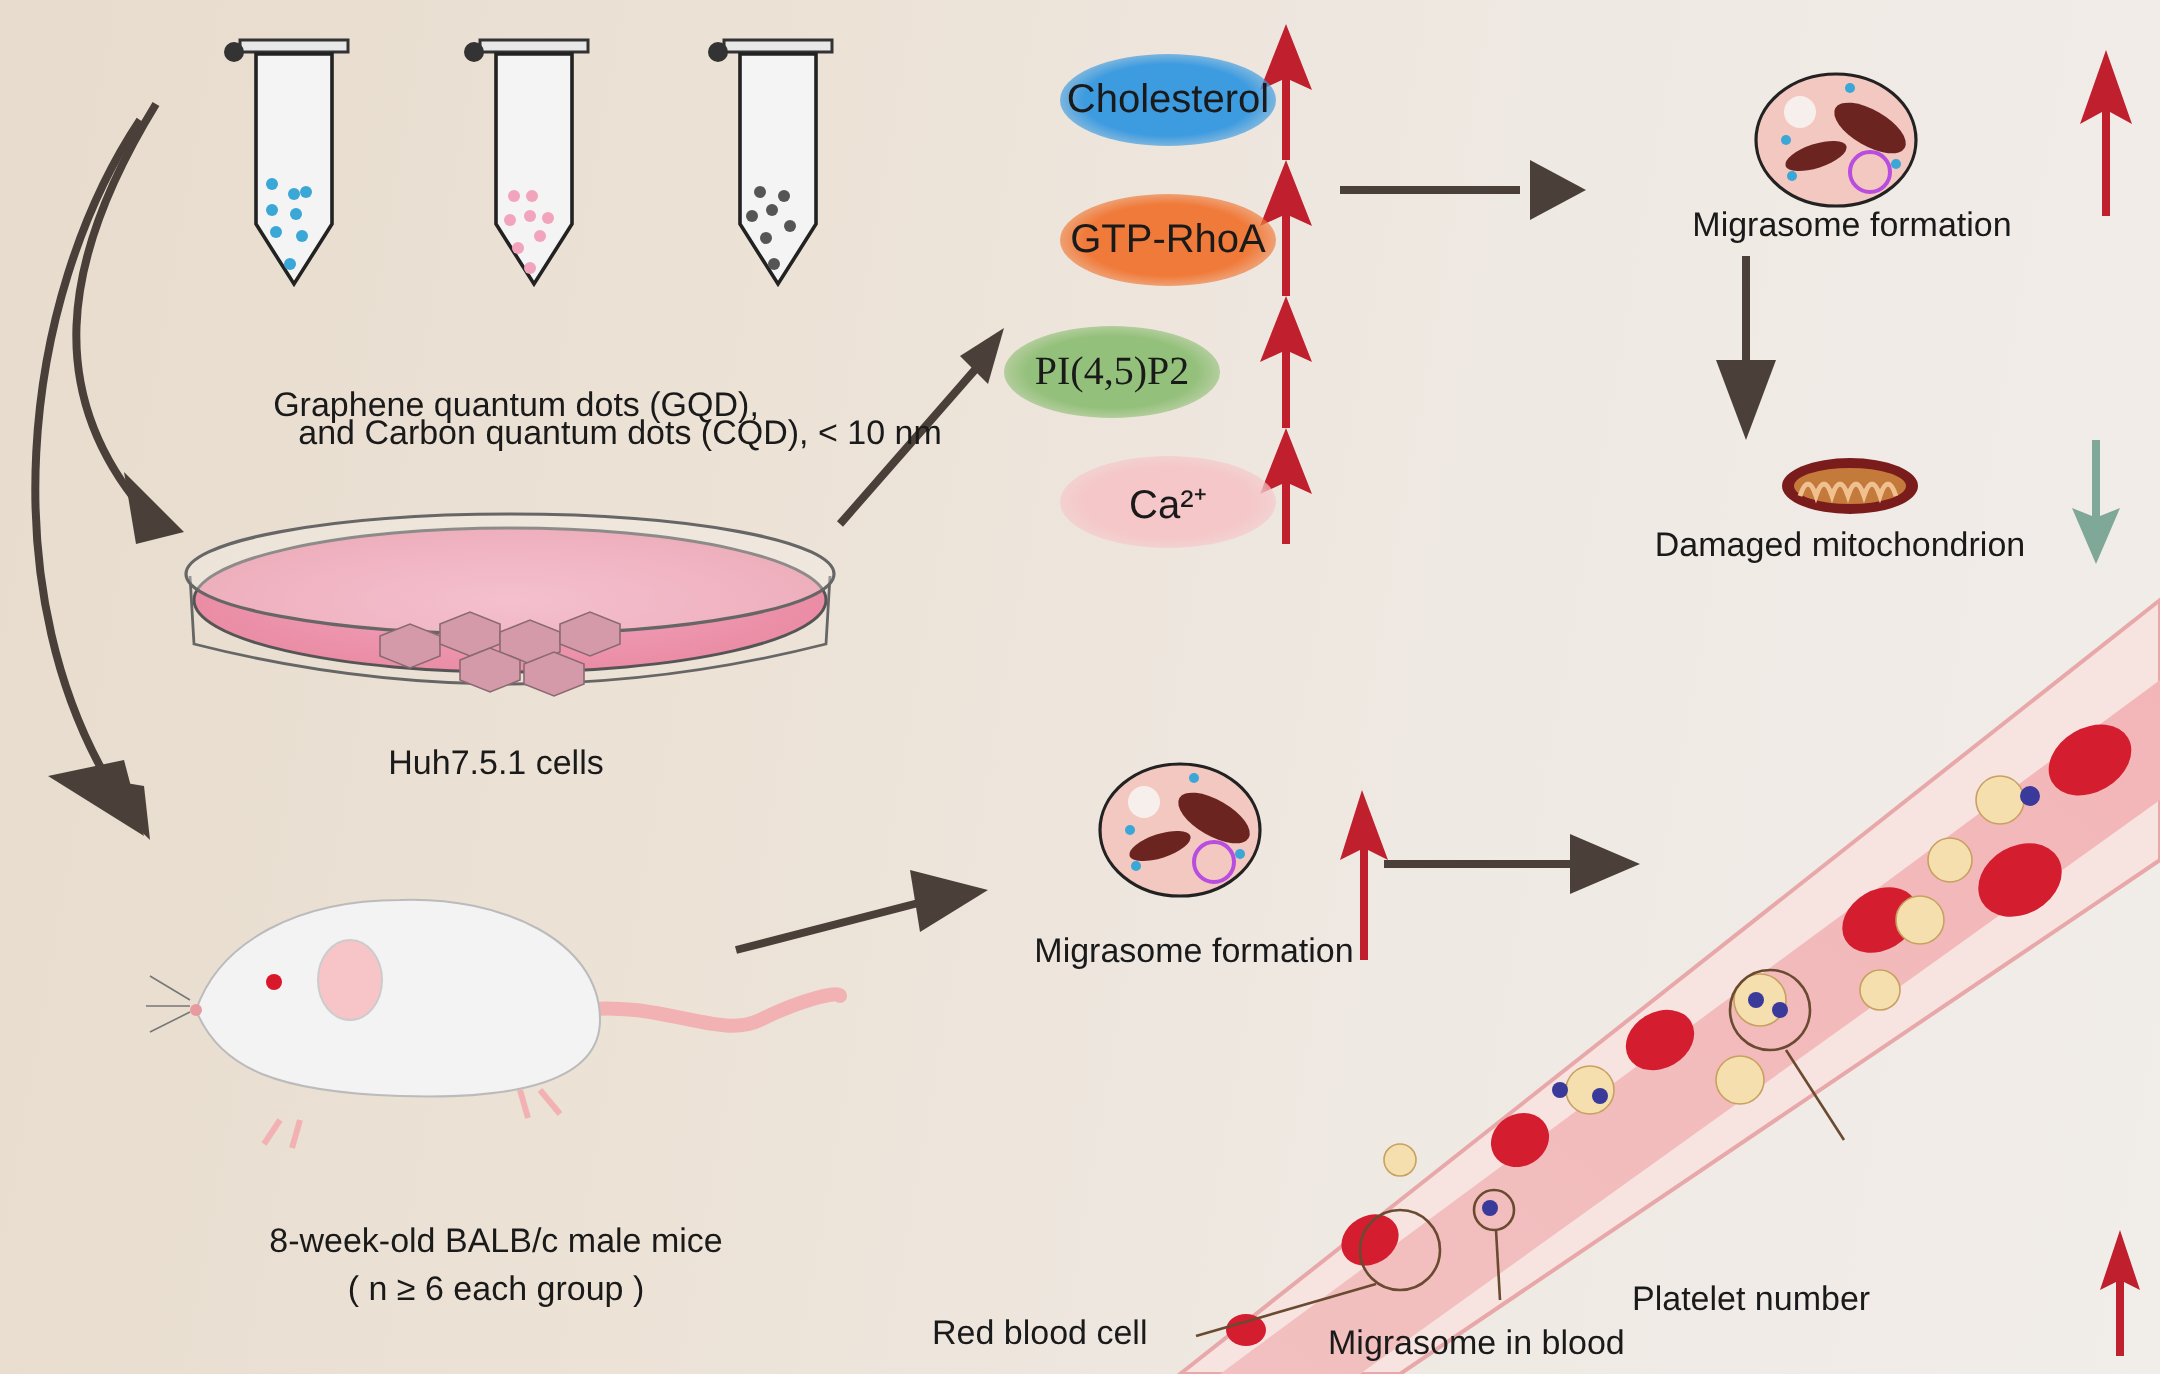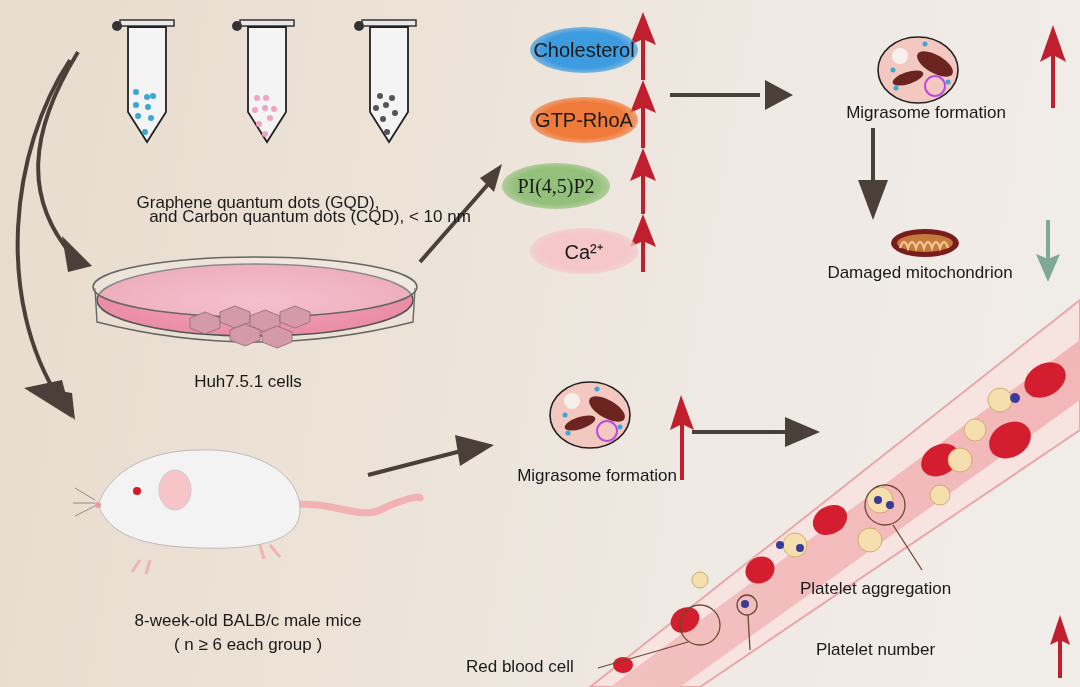--- a/index.html
+++ b/index.html
@@ -216,17 +216,17 @@
 <div class="lbl ctr" style="left:248px;top:371px;">Huh7.5.1 cells</div>
 
 <div class="lbl ctr" style="left:248px;top:610px;">8-week-old BALB/c male mice</div>
 <div class="lbl ctr" style="left:248px;top:634px;">( n ≥ 6 each group )</div>
 
 <div class="lbl ctr" style="left:926px;top:102px;">Migrasome formation</div>
 <div class="lbl ctr" style="left:920px;top:262px;">Damaged  mitochondrion</div>
 
 <div class="lbl ctr" style="left:597px;top:465px;">Migrasome formation</div>
 
-<div class="lbl" style="left:800px;top:578px;">Platelet aggregation</div>
 <div class="lbl" style="left:816px;top:639px;">Platelet number</div>
 <div class="lbl" style="left:466px;top:656px;text-align:center;">Red blood cell</div>
+<div class="lbl" style="left:664px;top:661px;">Migrasome in blood</div>
 
 </div>
 
 </body></html>

